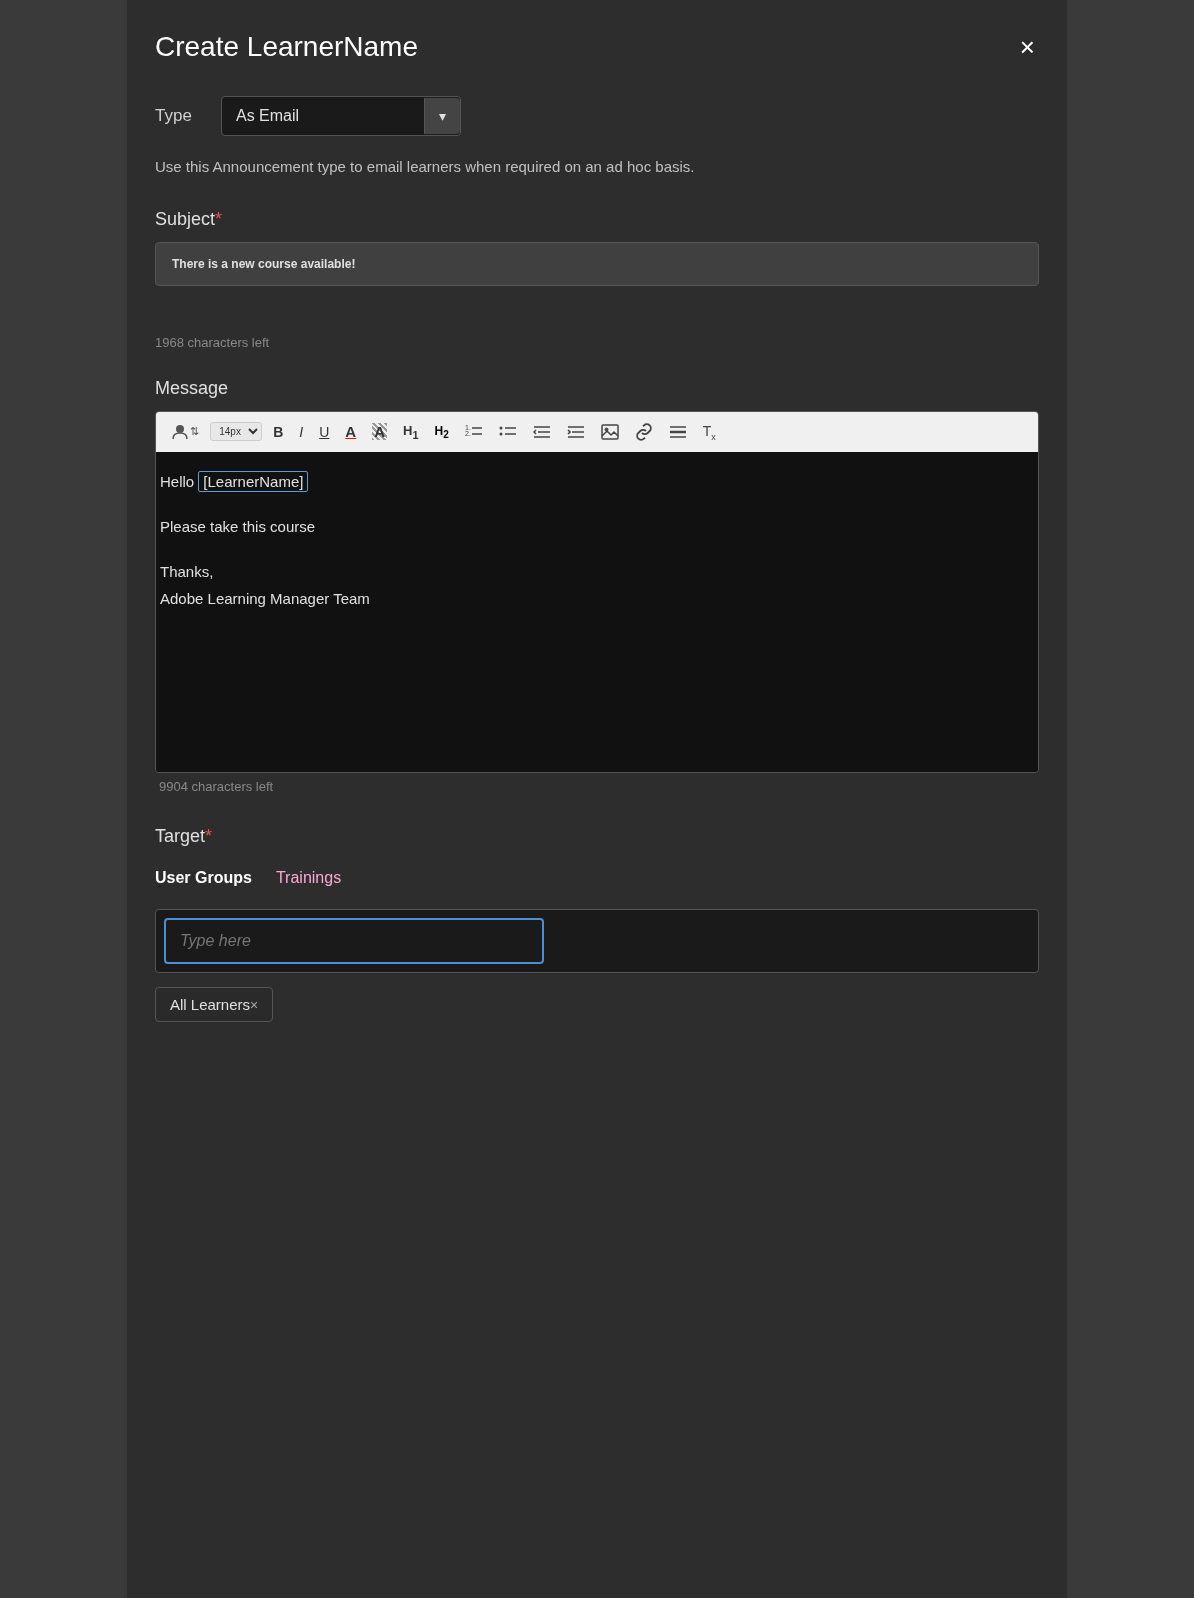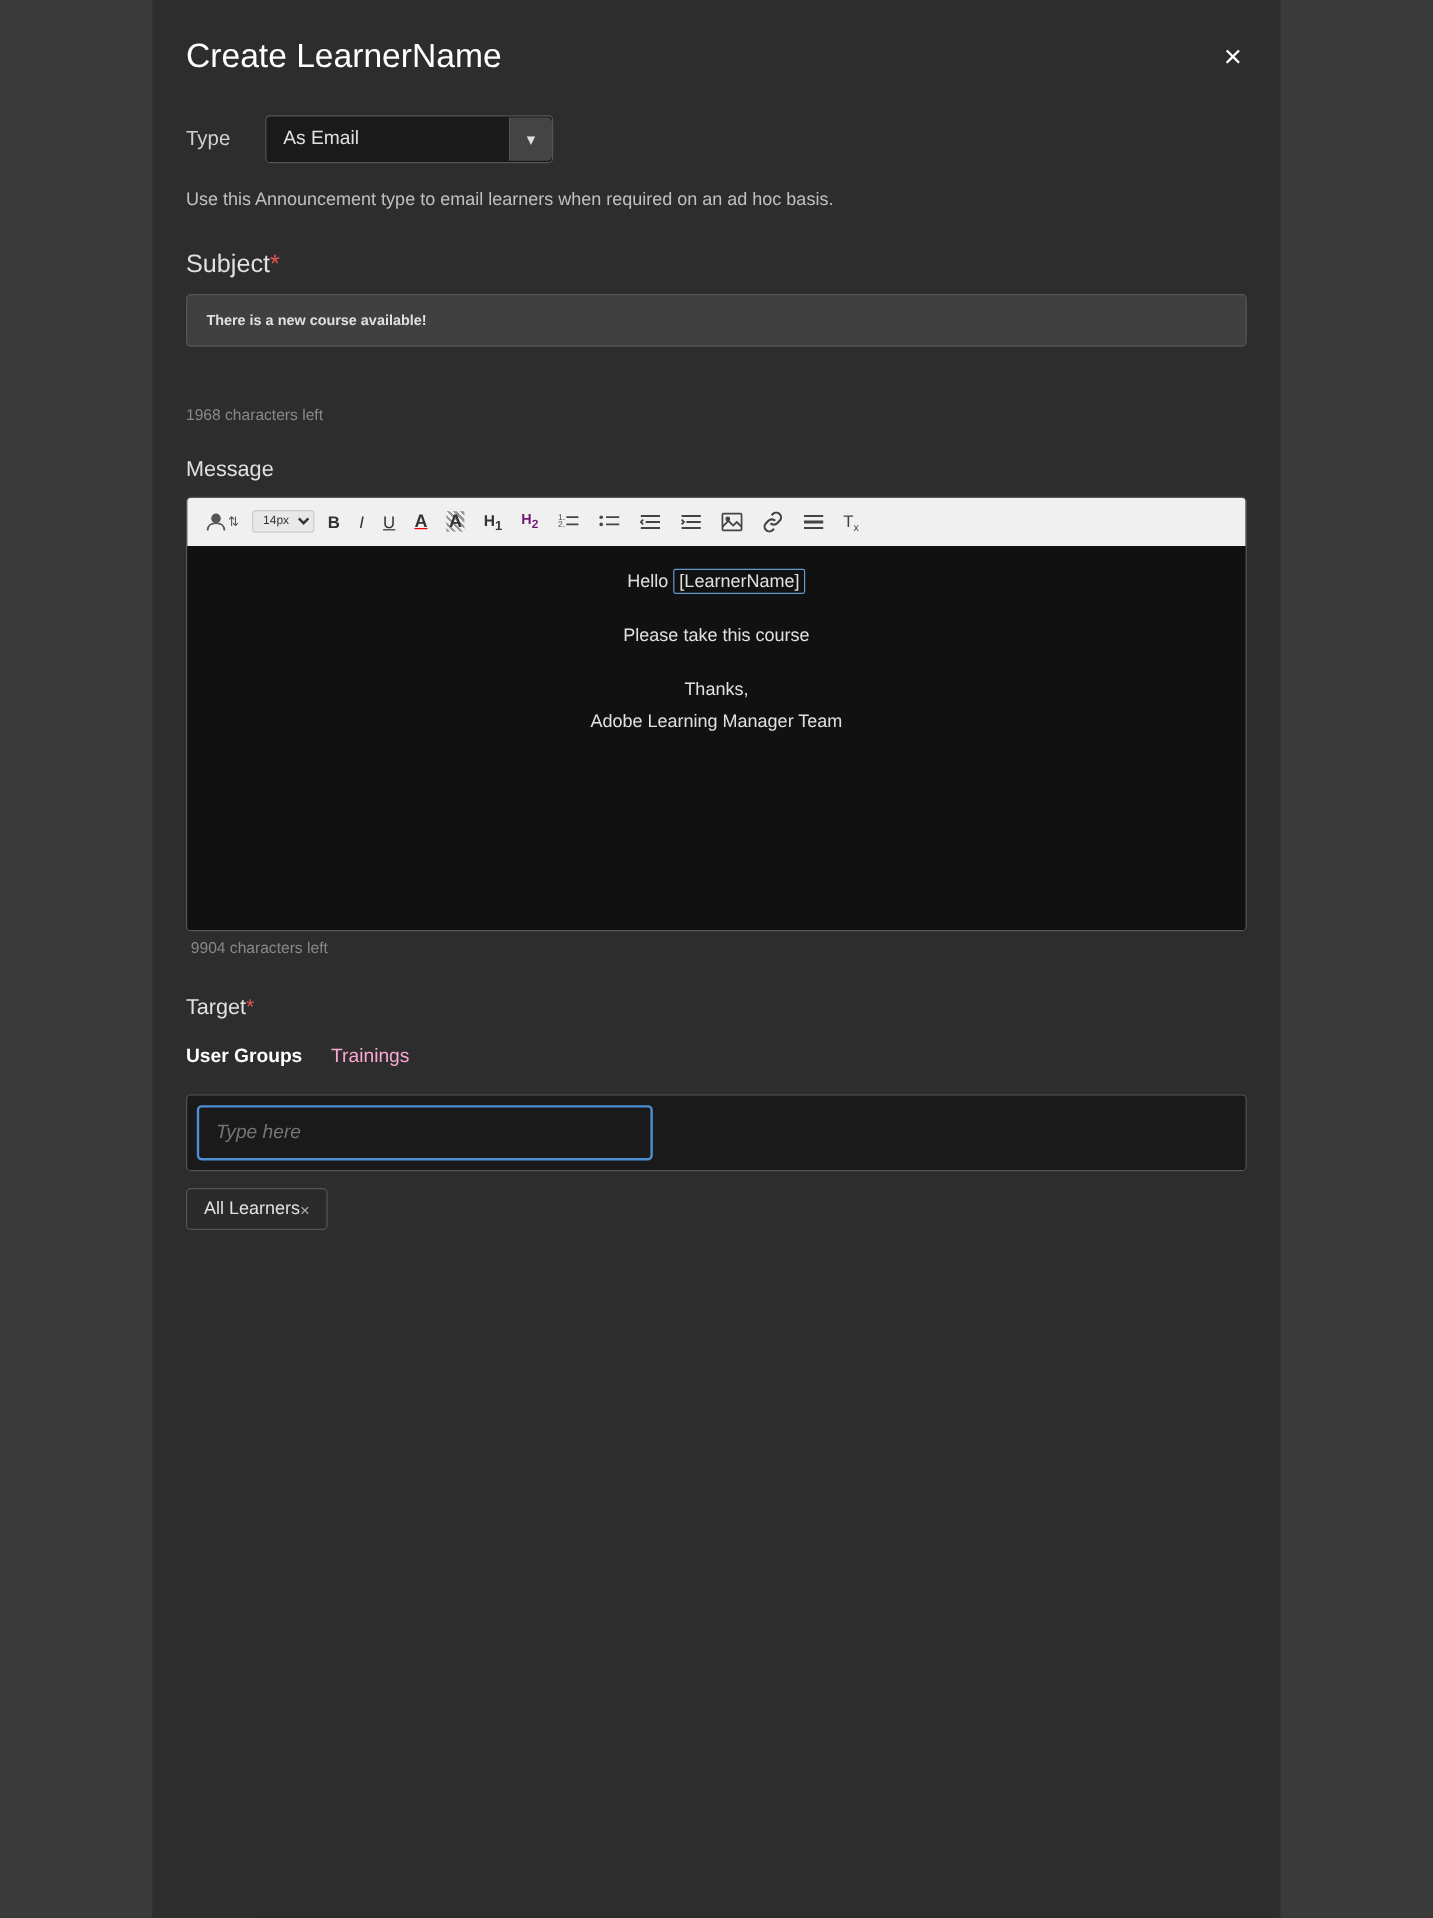--- a/index.html
+++ b/index.html
@@ -89,21 +89,21 @@
     }
 
     .description-text {
       font-size: 15px;
       color: #c0c0c0;
       margin-bottom: 30px;
       line-height: 1.5;
     }
 
     .section-label {
-      font-size: 21px;
+      font-size: 18px;
       color: #e0e0e0;
       margin-bottom: 12px;
     }
 
     .required-star {
       color: #e05555;
     }
 
     .subject-input {
       width: 100%;
@@ -168,25 +168,24 @@
       border-radius: 3px;
       font-size: 10px;
       color: #333;
       padding: 2px 4px;
       cursor: pointer;
     }
 
     .editor-content {
       background: #111;
       min-height: 320px;
-      padding: 16px 20px;
+      padding: 16px 4px;
       color: #e0e0e0;
       font-size: 15px;
       line-height: 1.8;
-      text-align: center;
     }
 
     .learner-name-tag {
       display: inline;
       border: 1px solid #6699cc;
       color: #e0e0e0;
       padding: 1px 4px;
       border-radius: 2px;
       font-size: 15px;
     }
@@ -344,21 +343,21 @@
         </button>
 
         <button class="toolbar-btn">
           <span style="font-weight:600;font-size:15px;color:#333;background: repeating-linear-gradient(45deg,#999 0,#999 2px,transparent 0,transparent 4px);padding:0 2px;">A</span>
         </button>
 
         <button class="toolbar-btn">
           <span style="font-weight:700;font-size:13px;color:#333;">H<sub>1</sub></span>
         </button>
         <button class="toolbar-btn">
-          <span style="font-weight:700;font-size:12px;color:#701a75;">H<sub>2</sub></span>
+          <span style="font-weight:700;font-size:12px;color:#000000;">H<sub>2</sub></span>
         </button>
 
         <button class="toolbar-btn">
           <svg width="18" height="18" viewBox="0 0 18 18" fill="#444">
             <text x="0" y="7" font-size="7">1.</text>
             <text x="0" y="13" font-size="7">2.</text>
             <line x1="7" y1="5" x2="17" y2="5" stroke="#444" stroke-width="1.5"></line>
             <line x1="7" y1="11" x2="17" y2="11" stroke="#444" stroke-width="1.5"></line>
           </svg>
         </button>

